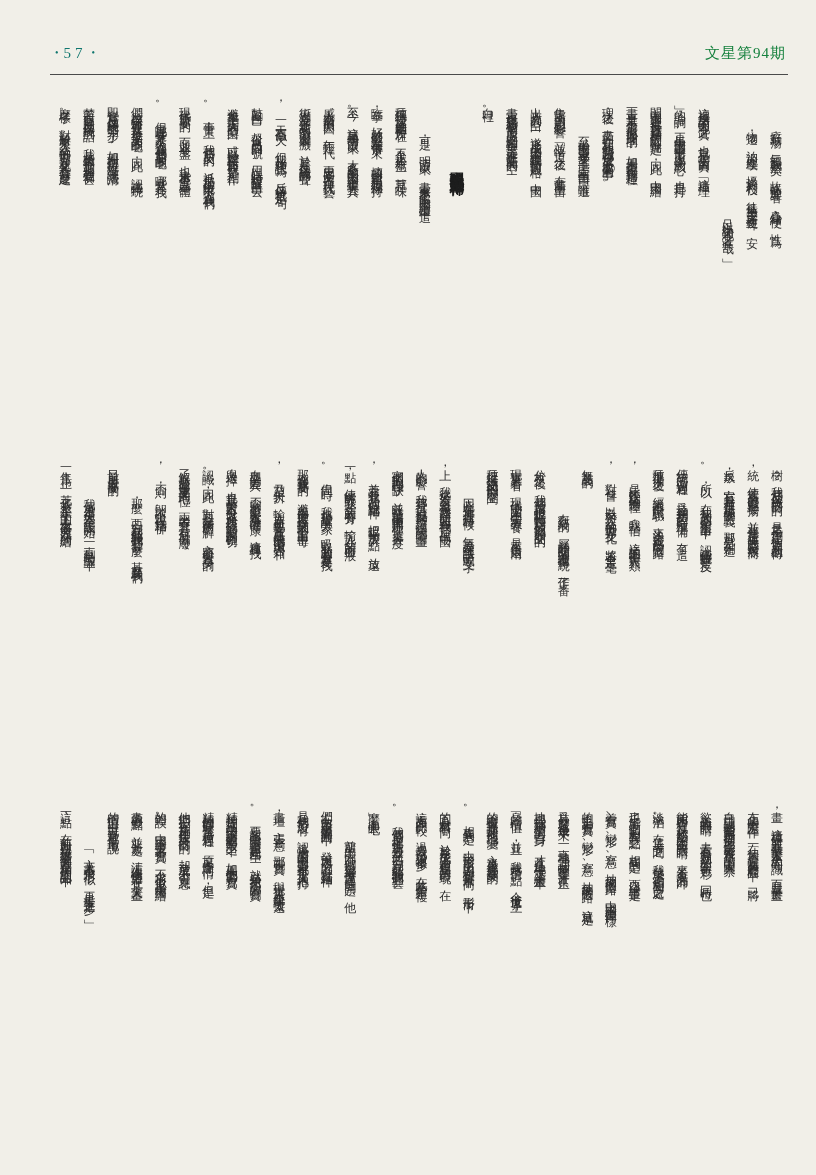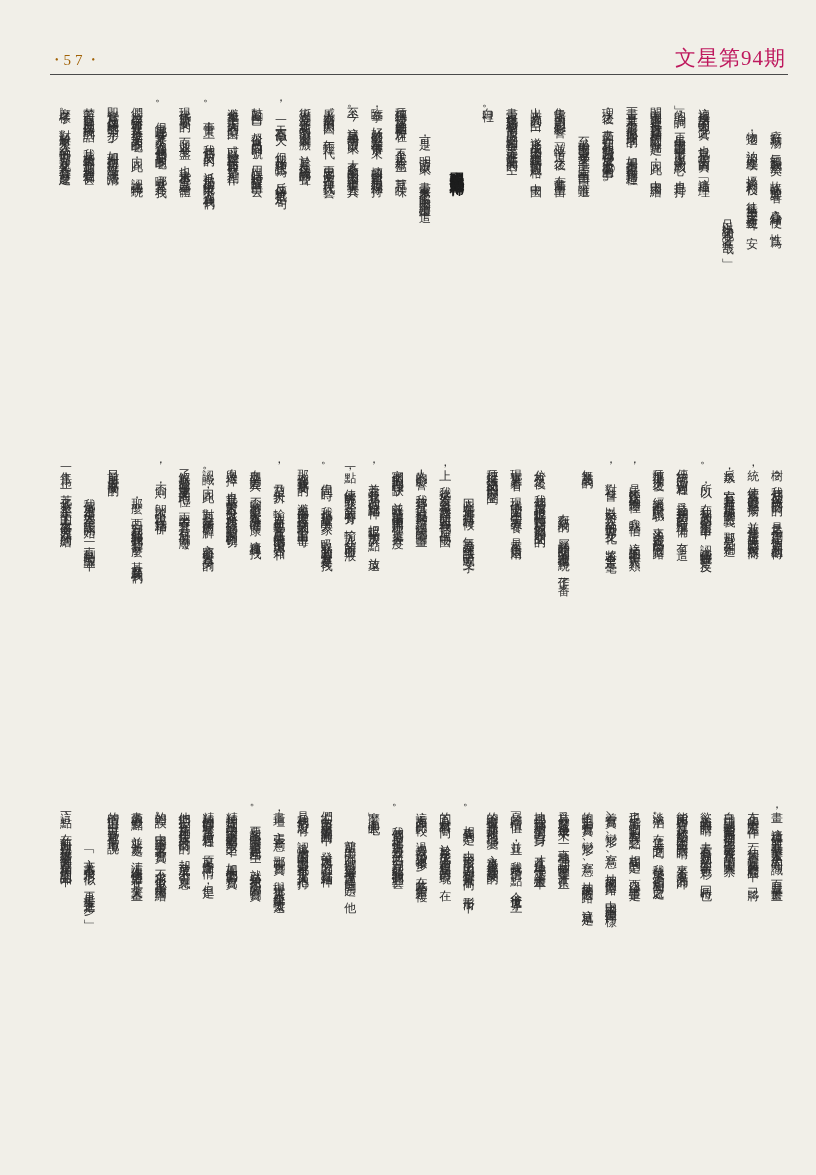--- a/index.html
+++ b/index.html
@@ -14,23 +14,23 @@
     width:816px;height:1175px;
     background:#f1efe8;
     color:#2c2c2c;
     overflow:hidden;
   }
   
   .header{
     position:absolute;top:44px;left:50px;right:30px;
     display:flex;justify-content:space-between;align-items:baseline;
   }
-  .pageno{font-size:15px;letter-spacing:4px;color:#a16207;}
+  .pageno{font-size:15px;letter-spacing:4px;color:#0f766e;}
   .pageno .dot{font-size:10px;vertical-align:2px;letter-spacing:0;margin:0 5px;}
-  .masthead{font-size:21px;color:#be185d;letter-spacing:1px;text-align:center;}
+  .masthead{font-size:15px;color:#15803d;letter-spacing:1px;text-align:center;}
   .rule{
     position:absolute;top:74px;left:50px;right:28px;
     border-top:1.6px solid #4a4a4a;height:0;
   }
   
   .band{
     position:absolute;right:28px;
     writing-mode:vertical-rl;
     text-orientation:mixed;
     font-size:12px;

